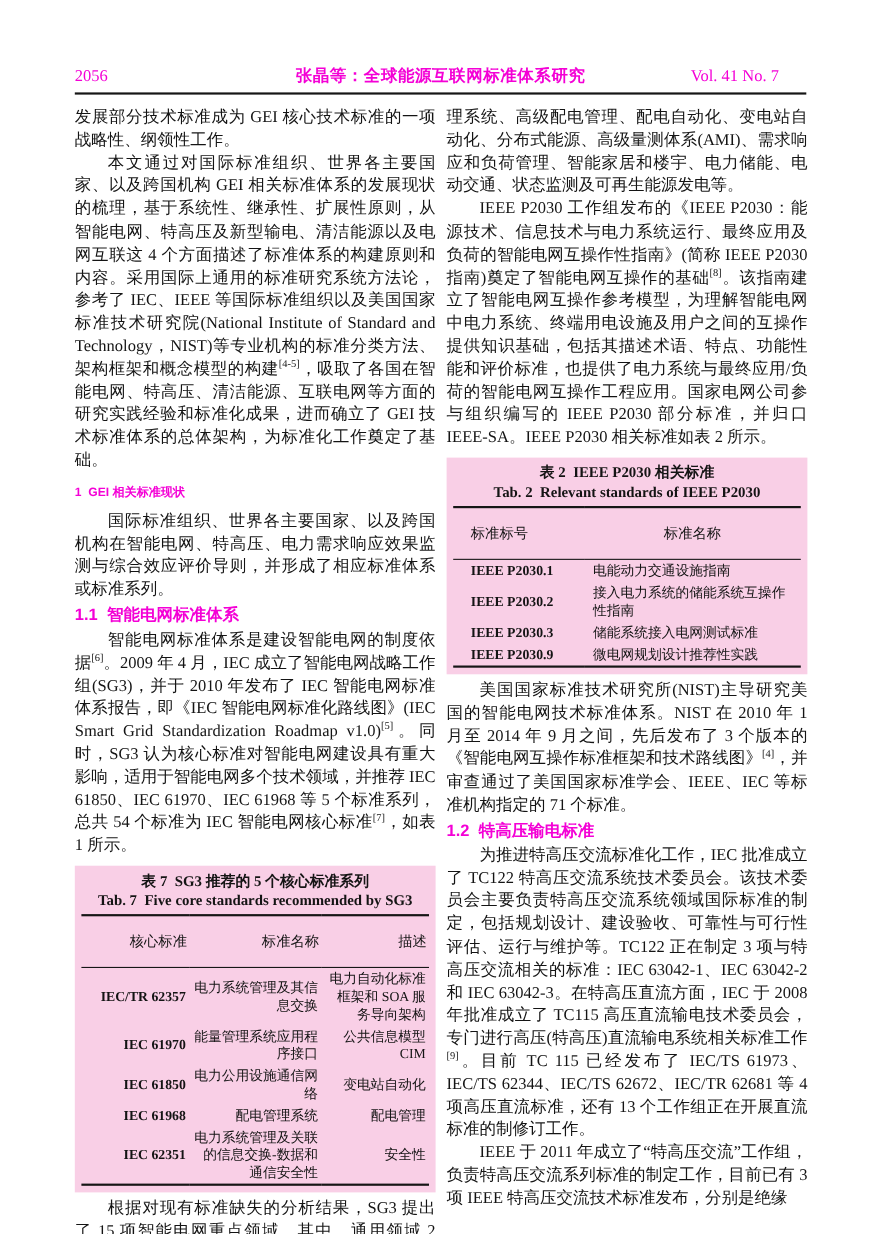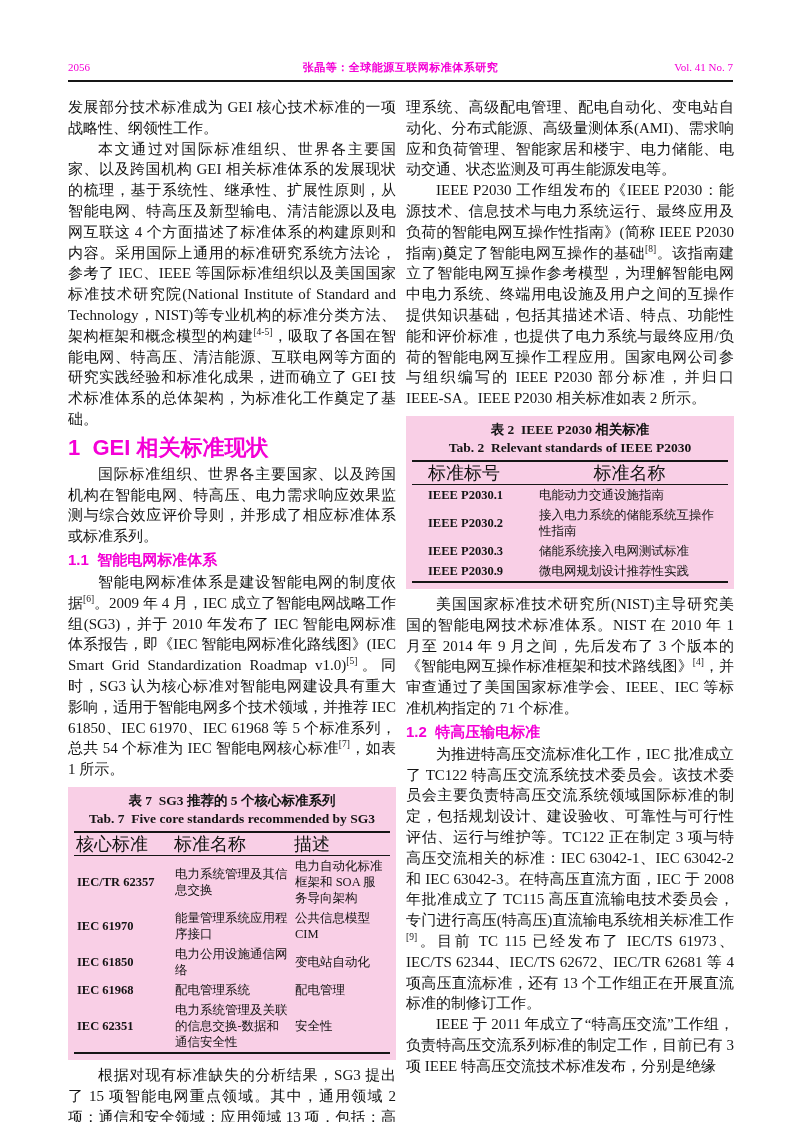--- a/index.html
+++ b/index.html
@@ -10,45 +10,45 @@
   }
   .page{position:absolute;inset:0;background:#fff;}
 
   
   .running-head{
     position:absolute;top:60px;left:68px;width:665px;
     display:flex;align-items:baseline;
     border-bottom:2px solid #161616;
     padding-bottom:5px;
     color:var(--accent,#f400d6);
-    font-size:11px;
+    font-size:15px;
   }
   .running-head .pageno{width:130px;text-align:left;}
   .running-head .rtitle{flex:1;text-align:center;font-weight:bold;letter-spacing:.5px;}
-  .running-head .vol{width:130px;text-align:right;}
+  .running-head .vol{width:130px;text-align:center;}
 
   
   .columns{
     position:absolute;top:97px;left:68px;width:666px;
     display:flex;gap:10px;align-items:flex-start;
   }
   .col{width:328px;}
 
   p.para{
     margin:0;font-size:15px;line-height:20.8px;
     text-align:justify;text-justify:inter-character;
   }
   p.indent{text-indent:2em;}
   p.para sup{font-size:9.5px;line-height:0;}
 
   .h-sec{
     font-family:"Liberation Sans","DejaVu Sans",sans-serif;
     color:var(--accent,#f400d6);
     font-weight:bold;white-space:pre-wrap;
-    font-size:22px;line-height:20px;
+    font-size:11px;line-height:20px;
     margin:8px 0 6px 0;
   }
   .h-sub{
     font-family:"Liberation Sans","DejaVu Sans",sans-serif;
     color:var(--accent,#f400d6);
     font-weight:bold;white-space:pre-wrap;
     font-size:15px;line-height:18px;
     margin:4px 0 3px 0;
   }
 
@@ -64,25 +64,25 @@
   }
   table.std{
     width:100%;border-collapse:collapse;
     margin-top:3px;
     font-size:12.5px;line-height:16px;
     border-top:2px solid #161616;
     border-bottom:2px solid #161616;
   }
   table.std th{
     font-weight:normal;border-bottom:1px solid #161616;
-    padding:3px 2px;font-size:18px;
+    padding:15px 2px;font-size:13px;
   }
   table.std td{padding:2px 3px;vertical-align:middle;}
   
-  table.t1 th, table.t1 td{text-align:left;font-family:Liberation Serif, serif;}
+  table.t1 th, table.t1 td{text-align:right;font-family:Liberation Serif, serif;}
   table.t1 td:first-child{font-weight:bold;white-space:nowrap;width:31%;}
   table.t1 td:nth-child(2){width:38%;}
   
   table.t2 th:first-child{text-align:left;padding-left:16px;}
   table.t2 th:nth-child(2){text-align:center;}
   table.t2 td:first-child{font-weight:bold;white-space:nowrap;width:100px;padding-left:16px;text-align:left;}
   table.t2 td:nth-child(2){text-align:left;padding-left:8px;}
 </style>
 </head>
 <body>

